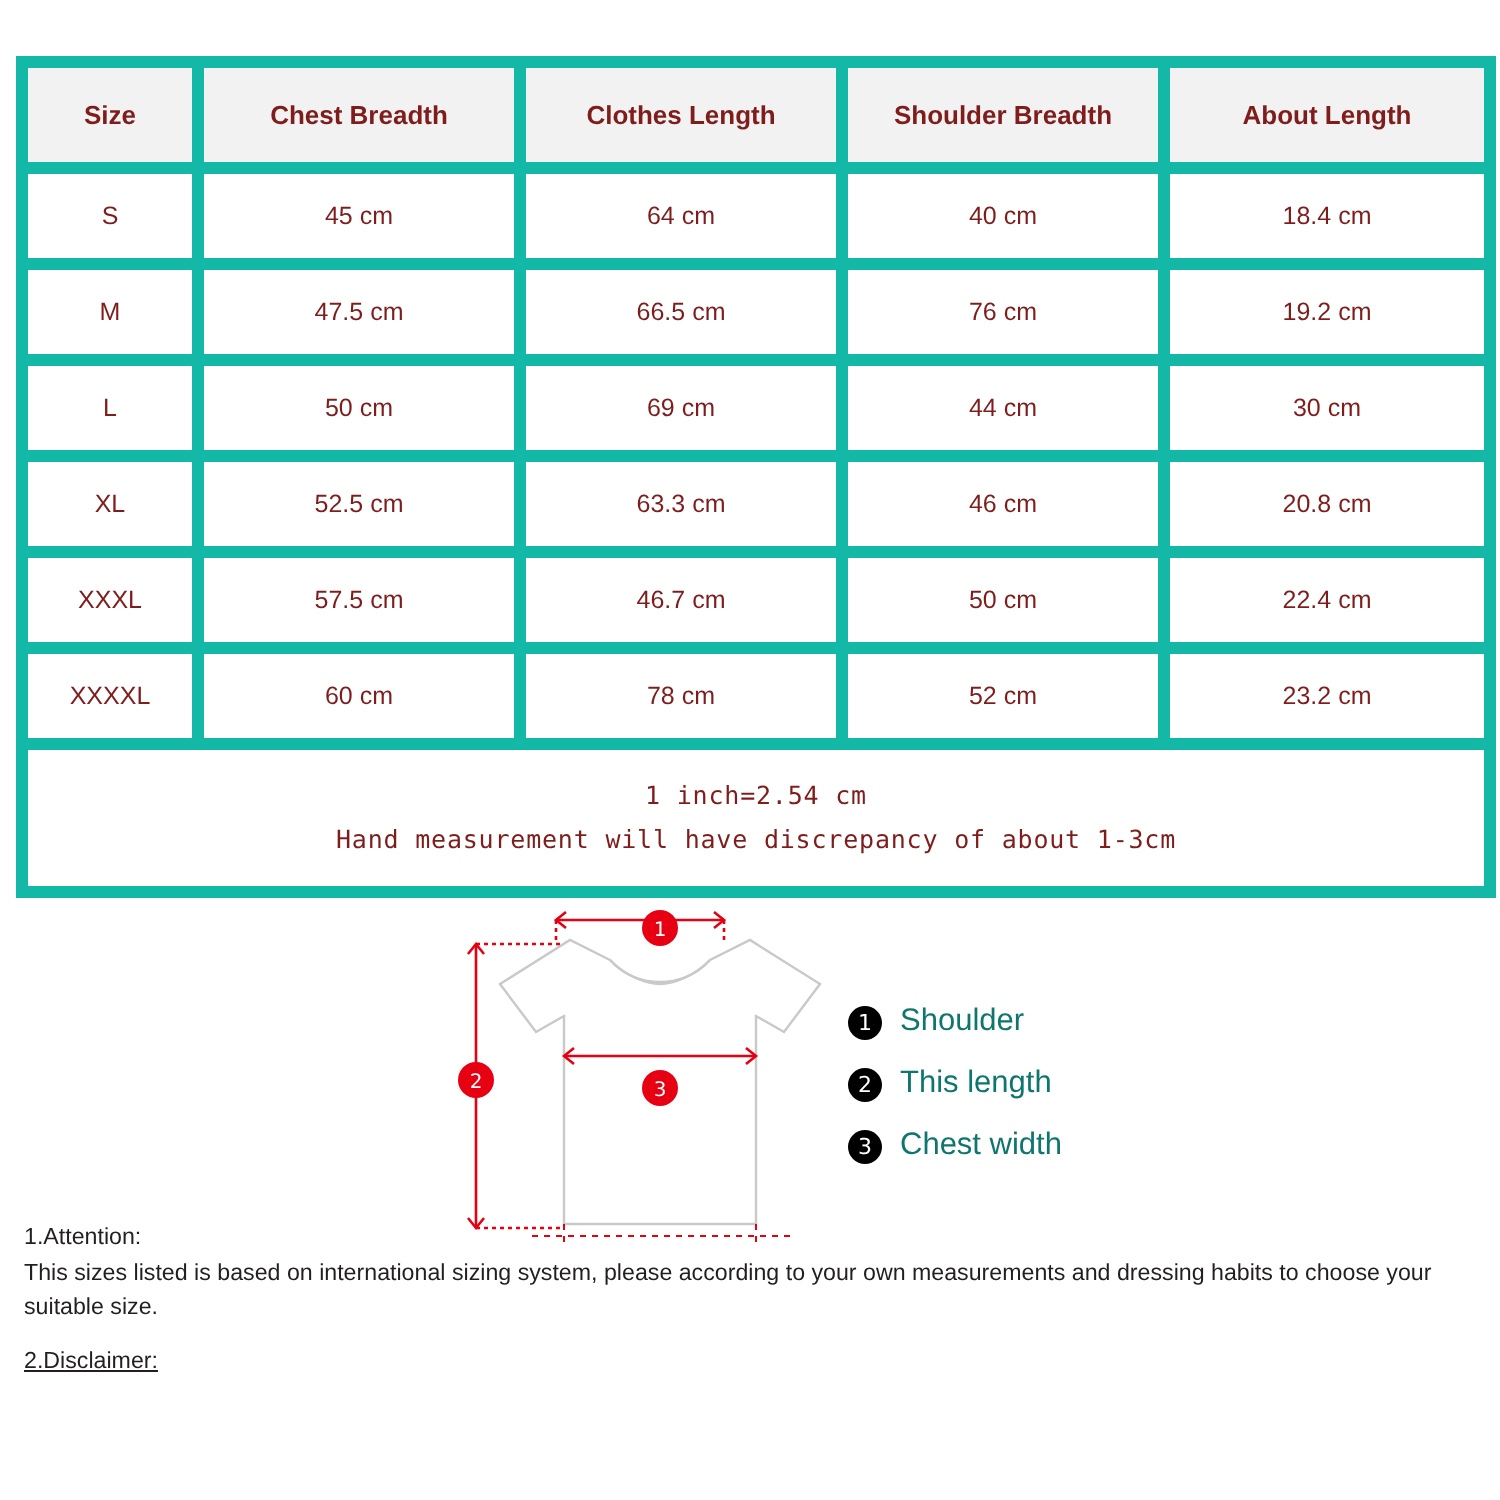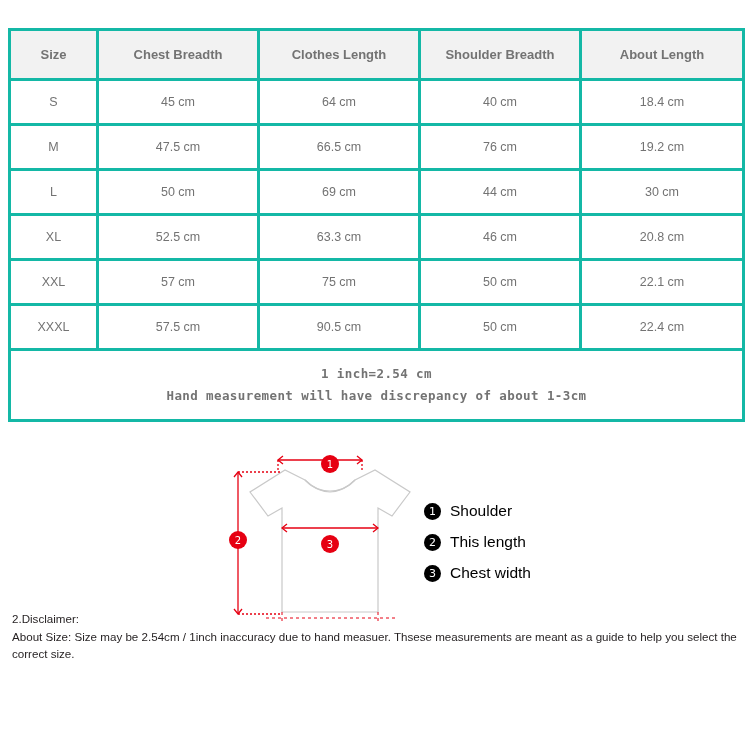--- a/index.html
+++ b/index.html
@@ -23,46 +23,46 @@
     top: 28px;
     width: 734px;
   }
   table.size-table {
     border-collapse: collapse;
     width: 734px;
     table-layout: fixed;
   }
   table.size-table th,
   table.size-table td {
-    border: 3px solid #14b8a6;
+    border: 6px solid #14b8a6;
     text-align: center;
     vertical-align: middle;
     font-size: 12.5px;
-    color: #737373;
+    color: #7f1d1d;
     height: 40px;
   }
   table.size-table thead th {
     background: #f2f2f2;
     font-weight: bold;
     font-size: 13px;
     height: 45px;
   }
   table.size-table col.c0 { width: 88px; }
   table.size-table col.c1 { width: 161px; }
   table.size-table col.c2 { width: 161px; }
   table.size-table col.c3 { width: 161px; }
   table.size-table col.c4 { width: 163px; }
 
   .note-cell {
     height: 66px !important;
     font-family: "DejaVu Sans Mono", monospace;
     font-size: 11.5px;
     line-height: 1.75;
     letter-spacing: 0.4px;
-    font-weight: bold;
+    font-weight: normal;
     color: #231f20;
   }
   .note-line { display: block; }
 
   
   .diagram {
     position: absolute;
     left: 210px;
     top: 440px;
     width: 330px;
@@ -89,35 +89,35 @@
     color: #ffffff;
     font-size: 11px;
     line-height: 17px;
     text-align: center;
     margin-right: 9px;
     flex: none;
     font-family: "DejaVu Sans", sans-serif;
   }
   .legend-label {
     font-size: 15.5px;
-    color: #000000;
+    color: #0f766e;
   }
 
   
   .footer {
     position: absolute;
     left: 12px;
     top: 610px;
     width: 730px;
     font-size: 11.6px;
     line-height: 1.52;
     color: #231f20;
   }
   .footer .blk { margin-bottom: 9px; }
-  .footer .blk:last-child { margin-bottom: 0; }
+  .footer .blk:last-child { margin-bottom: 0; text-decoration: underline; }
   .footer .hdr { display: block; }
   .footer .ln { display: block; }
 </style>
 </head>
 <body>
 
 <div class="table-wrap">
   <table class="size-table">
     <colgroup>
       <col class="c0">
@@ -158,32 +158,32 @@
         <td>30 cm</td>
       </tr>
       <tr>
         <td>XL</td>
         <td>52.5 cm</td>
         <td>63.3 cm</td>
         <td>46 cm</td>
         <td>20.8 cm</td>
       </tr>
       <tr>
-        <td>XXL</td>
-        <td>57 cm</td>
-        <td>75 cm</td>
-        <td>50 cm</td>
-        <td>22.1 cm</td>
-      </tr>
-      <tr>
         <td>XXXL</td>
         <td>57.5 cm</td>
-        <td>90.5 cm</td>
+        <td>46.7 cm</td>
         <td>50 cm</td>
         <td>22.4 cm</td>
+      </tr>
+      <tr>
+        <td>XXXXL</td>
+        <td>60 cm</td>
+        <td>78 cm</td>
+        <td>52 cm</td>
+        <td>23.2 cm</td>
       </tr>
       <tr>
         <td class="note-cell" colspan="5">
           <span class="note-line">1 inch=2.54 cm</span>
           <span class="note-line">Hand measurement will have discrepancy of about 1-3cm</span>
         </td>
       </tr>
     </tbody>
   </table>
 </div>
@@ -251,17 +251,20 @@
     <span class="legend-label">This length</span>
   </div>
   <div class="legend-row">
     <span class="legend-num">3</span>
     <span class="legend-label">Chest width</span>
   </div>
 </div>
 
 <div class="footer">
   <div class="blk">
+    <span class="hdr">1.Attention:</span>
+    <span class="ln">This sizes listed is based on international sizing system, please according to your own measurements and dressing habits to choose your suitable size.</span>
+  </div>
+  <div class="blk">
     <span class="hdr">2.Disclaimer:</span>
-    <span class="ln">About Size: Size may be 2.54cm / 1inch inaccuracy due to hand measuer. Thsese measurements are meant as a guide to help you select the correct size.</span>
   </div>
 
 </div>
 
 </body></html>

